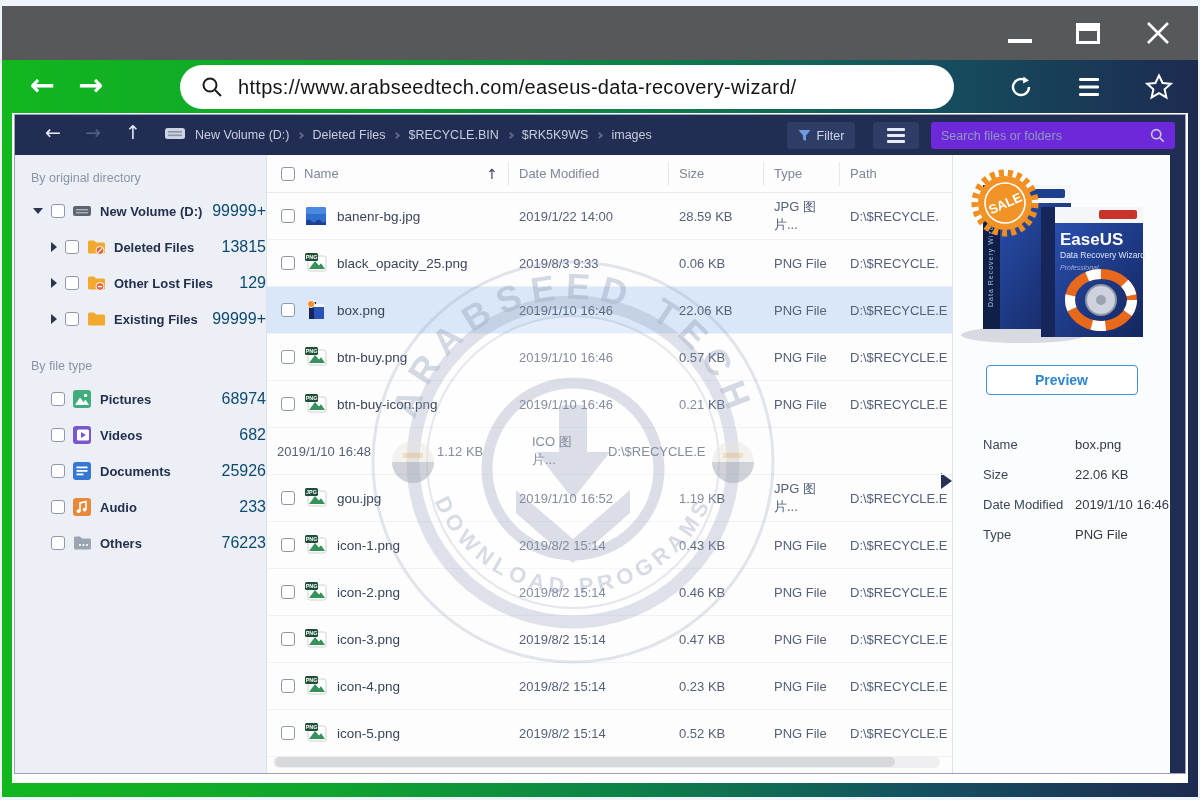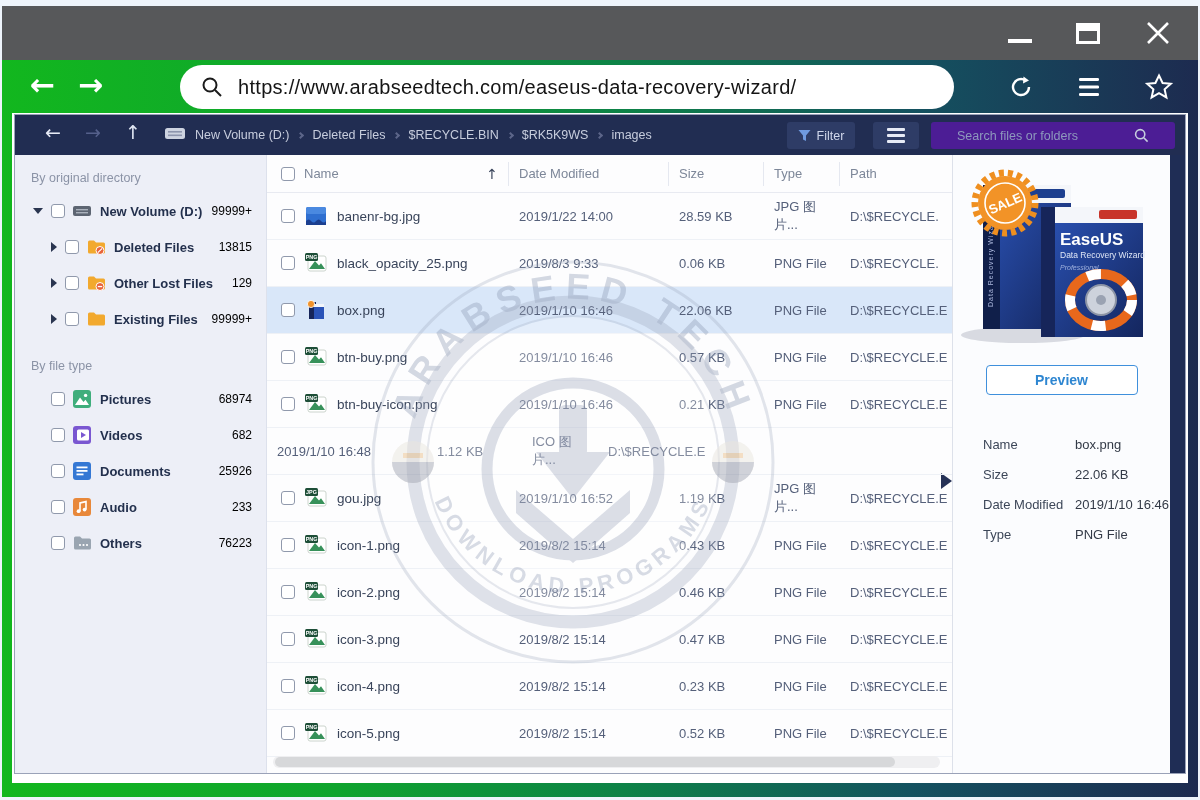--- a/index.html
+++ b/index.html
@@ -37,37 +37,37 @@
   .tb-up   { left:110px; color:#dfe5f2; }
   .tb-drive { position:absolute; left:150px; top:12px; }
   .crumbs { position:absolute; left:180px; top:0; height:40px; display:flex; align-items:center; gap:9px; }
   .crumb { font-size:12.5px; color:#c7cddd; white-space:nowrap; }
   .crumb-sep { width:5px; height:5px; border-top:2px solid #5c6589; border-right:2px solid #5c6589; transform:rotate(45deg); }
   .filter-btn { position:absolute; left:772px; top:7px; width:68px; height:27px; background:#2e3c66; border-radius:3px;
     display:flex; align-items:center; justify-content:center; gap:6px; color:#cfd6ea; font-size:12.5px; }
   .menu-btn { position:absolute; left:858px; top:7px; width:46px; height:27px; background:#2e3c66; border-radius:3px;
     display:flex; flex-direction:column; align-items:center; justify-content:center; gap:3px; }
   .menu-btn i { display:block; width:18px; height:3px; background:#e7ebf6; border-radius:1px; }
-  .search-box { position:absolute; left:916px; top:7px; width:244px; height:27px; background:#4c1d95; border-radius:3px;
-    display:flex; align-items:center; padding:0 26px; }
+  .search-box { position:absolute; left:916px; top:7px; width:244px; height:27px; background:#6d28d9; border-radius:3px;
+    display:flex; align-items:center; padding:0 10px; }
   .search-box input { flex:1; border:0; outline:0; background:transparent; color:#dbe1f0; font-size:12.5px; font-family:inherit; }
   .search-box input::placeholder { color:#8e99bd; }
 
   .app-body { position:absolute; left:0; top:40px; right:0; bottom:0; display:flex; }
 
   
   .sidebar { width:252px; background:#edeff7; border-right:1px solid #dde1ec; overflow:hidden; }
   .section-label { margin:16px 0 8px 16px; font-size:12.5px; color:#8b93a6; }
   .side-item { display:flex; align-items:center; height:36px; padding-left:18px; gap:8px; }
   .side-item.child, .side-item.ftype { padding-left:36px; }
   .caret-down { width:0; height:0; border-left:5px solid transparent; border-right:5px solid transparent; border-top:6px solid #2a3550; }
   .caret-right { width:0; height:0; border-top:5px solid transparent; border-bottom:5px solid transparent; border-left:6px solid #2a3550; }
   .cb { width:14px; height:14px; border:1.5px solid #9099ac; border-radius:3px; background:#fff; flex:none; }
   .side-label { font-size:13px; color:#23304d; font-weight:bold; flex:1; white-space:nowrap; overflow:hidden; }
-  .side-count { font-size:12px; color:#000000; margin-right:14px; }
+  .side-count { font-size:16px; color:#0c4a6e; }
   .side-ic { width:19px; height:18px; flex:none; display:flex; align-items:center; }
 
   
   .main { flex:1; position:relative; background:#fdfdfe; overflow:hidden; }
   .thead { display:flex; height:38px; align-items:center; border-bottom:1px solid #e8eaf1; position:relative; z-index:2; }
   .thead .cell { color:#7d8799; font-size:13px; border-right:1px solid #e5e8f0; height:24px; display:flex; align-items:center; }
   .thead .c-path { border-right:0; }
   .cell { padding:0 10px; }
   .c-name { width:242px; display:flex; align-items:center; gap:9px; padding-left:14px; }
   .c-date { width:160px; } .c-size { width:95px; } .c-type { width:76px; }

